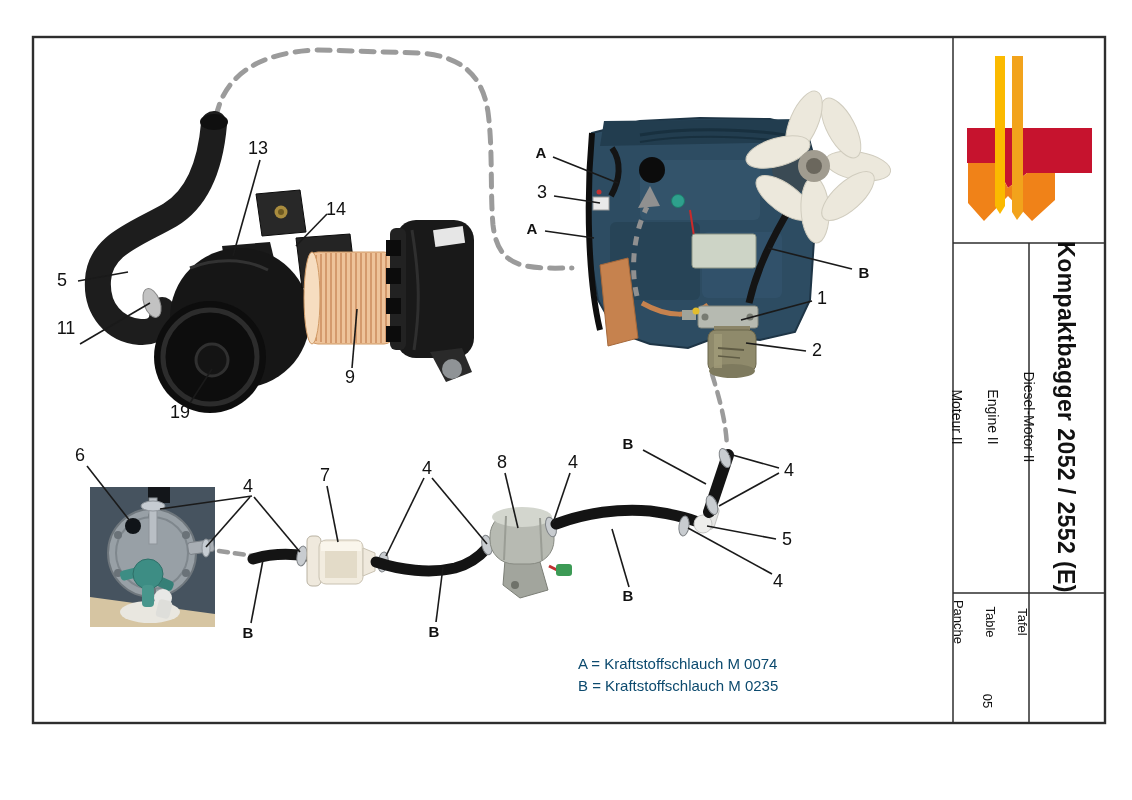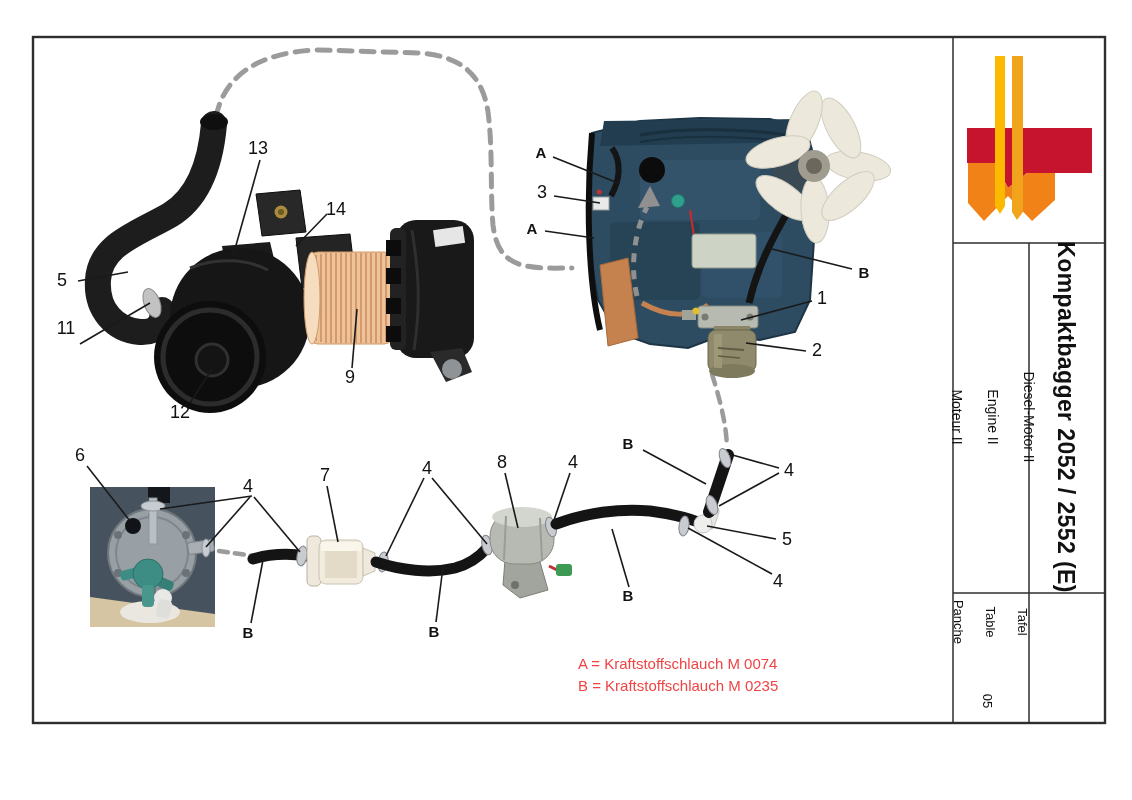--- a/index.html
+++ b/index.html
@@ -2,21 +2,21 @@
 <html><head>
 <meta charset="utf-8">
 <style>
   html,body{margin:0;padding:0;background:#ffffff;}
   .page{position:relative;width:1132px;height:800px;background:#ffffff;overflow:hidden;
         font-family:"Liberation Sans","DejaVu Sans",sans-serif;color:#111;}
   .layer{position:absolute;left:0;top:0;}
   .callout{position:absolute;transform:translate(-50%,-50%);font-size:18px;color:#111;
            white-space:nowrap;line-height:1;}
   .callout.letter{font-weight:bold;font-size:15px;}
-  .legend-line{position:absolute;font-size:15px;white-space:nowrap;color:#ef4444;}
+  .legend-line{position:absolute;font-size:15px;white-space:nowrap;color:#0c4a6e;}
   .vtext{position:absolute;display:flex;align-items:center;justify-content:center;
          text-align:center;white-space:nowrap;}
   .vtext.rot{transform:rotate(90deg);}
   .tb-title{font-weight:bold;font-size:23px;letter-spacing:0.4px;}
   .tb-sub{font-size:14px;line-height:18px;white-space:pre-line;}
   .tb-sheet{font-size:13px;line-height:16px;white-space:pre-line;}
   .tb-num{font-size:13px;}
 </style>
 </head>
 <body>
@@ -250,21 +250,21 @@
       <line x1="629" y1="587" x2="612" y2="529"></line>
       <line x1="251" y1="623" x2="263" y2="560"></line>
       <line x1="436" y1="622" x2="443" y2="567"></line>
     </g>
   </svg>
 
   <div class="callout" style="left:258px;top:148px">13</div>
   <div class="callout" style="left:336px;top:209px">14</div>
   <div class="callout" style="left:62px;top:280px">5</div>
   <div class="callout" style="left:66px;top:328px">11</div>
-  <div class="callout" style="left:180px;top:412px">12</div>
+  <div class="callout" style="left:180px;top:412px">19</div>
   <div class="callout" style="left:350px;top:377px">9</div>
   <div class="callout letter" style="left:541px;top:152px">A</div>
   <div class="callout" style="left:542px;top:192px">3</div>
   <div class="callout letter" style="left:532px;top:228px">A</div>
   <div class="callout letter" style="left:864px;top:272px">B</div>
   <div class="callout" style="left:822px;top:298px">1</div>
   <div class="callout" style="left:817px;top:350px">2</div>
   <div class="callout" style="left:80px;top:455px">6</div>
   <div class="callout" style="left:248px;top:486px">4</div>
   <div class="callout" style="left:325px;top:475px">7</div>

